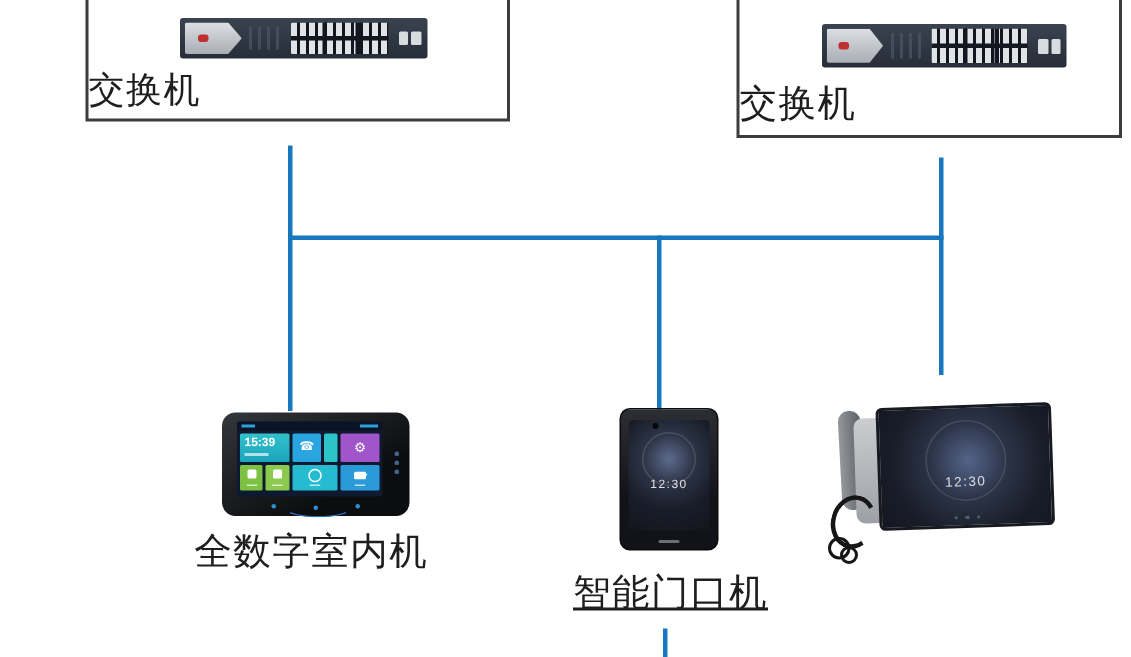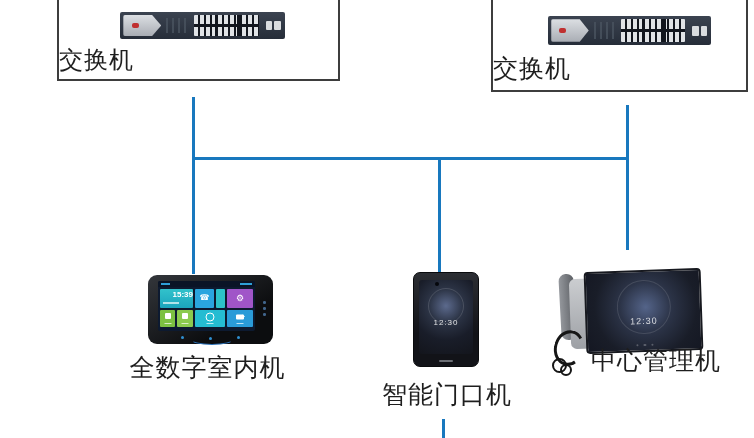--- a/index.html
+++ b/index.html
@@ -61,21 +61,21 @@
     background:linear-gradient(150deg,#33363b,#0c0d0f 70%);
     border-radius:9px; z-index:2;
   }
   .indoor-screen {
     position:absolute; left:10px; top:6px; width:97px; height:50px;
     background:#0d1a30; border-radius:2px; overflow:hidden;
   }
   .statusbar { position:absolute; left:0; top:0; width:100%; height:6px; background:#0a1426; }
   .statusbar i { position:absolute; top:2px; height:2px; background:#2e9fd8; }
   .statusbar .s1 { left:3px; width:9px; } .statusbar .s2 { right:3px; width:12px; }
-  .tile { position:absolute; border-radius:1px; color:#fff; overflow:hidden;text-align:right; }
+  .tile { position:absolute; border-radius:1px; color:#fff; overflow:hidden; }
   .tile-time  { left:2px;  top:8px;  width:33px; height:19px; background:linear-gradient(#32c2cb,#1ba4bd); }
   .tile-time b { display:block; font-size:8px; font-weight:bold; padding:2px 0 0 3px; line-height:8px; }
   .tile-time i { display:block; width:16px; height:2px; background:rgba(255,255,255,.65); margin:3px 0 0 3px; }
   .tile-g1    { left:2px;  top:29px; width:15px; height:17px; background:#7cc142; }
   .tile-g2    { left:19px; top:29px; width:16px; height:17px; background:#8bca4f; }
   .tile-phone { left:37px; top:8px;  width:19px; height:19px; background:#2aa5df; font-size:8px; text-align:center; line-height:18px; }
   .tile-mini  { left:58px; top:8px;  width:9px;  height:19px; background:#2cc3c9; }
   .tile-cyan  { left:37px; top:29px; width:30px; height:17px; background:#25bcd2; }
   .tile-purple{ left:69px; top:8px;  width:26px; height:19px; background:#a055c8; font-size:9px; text-align:center; line-height:18px; }
   .tile-blue  { left:69px; top:29px; width:26px; height:17px; background:#2a9bd8; }
@@ -145,21 +145,21 @@
     position:absolute; left:-2px; top:64px; width:24px; height:30px;
     border:3px solid #161616; border-right-color:transparent; border-radius:50%;
     transform:rotate(14deg);
   }
   .cord-loop  { position:absolute; left:-4px; top:92px; width:11px; height:11px; border:2.5px solid #161616; border-radius:50%; }
   .cord-loop2 { position:absolute; left:4px;  top:98px; width:8px;  height:8px;  border:2px solid #161616; border-radius:50%; }
 
   
   .dev-label { position:absolute; color:#1e1e1e; z-index:3; white-space:nowrap; letter-spacing:1px; }
   .label-indoor  { left:125px; top:351px; width:165px; text-align:center; font-size:25px; }
-  .label-door    { left:380px; top:378px; width:134px; text-align:center; font-size:25px; }
+  .label-door    { left:380px; top:378px; width:134px; text-align:center; font-size:25px;text-decoration:underline; }
   .label-manager { left:591px; top:344px; font-size:25px; }
 </style>
 </head>
 <body>
 
 <div class="canvas">
 
   <div class="line" style="left:191px; top:0; width:3px; height:13px;"></div>
   <div class="line" style="left:623px; top:0; width:3px; height:18px;"></div>
   <div class="line" style="left:192px; top:97px; width:3px; height:62px;"></div>
@@ -264,15 +264,14 @@
       <div class="mgr-dots">
           <i></i>
           <i></i>
           <i></i>
         </div>
     </div>
     <span class="cord-c"></span>
     <span class="cord-loop"></span>
     <span class="cord-loop2"></span>
   </div>
-  <div class="dev-label label-manager">中心管理机</div>
 
 </div>
 
 </body></html>

